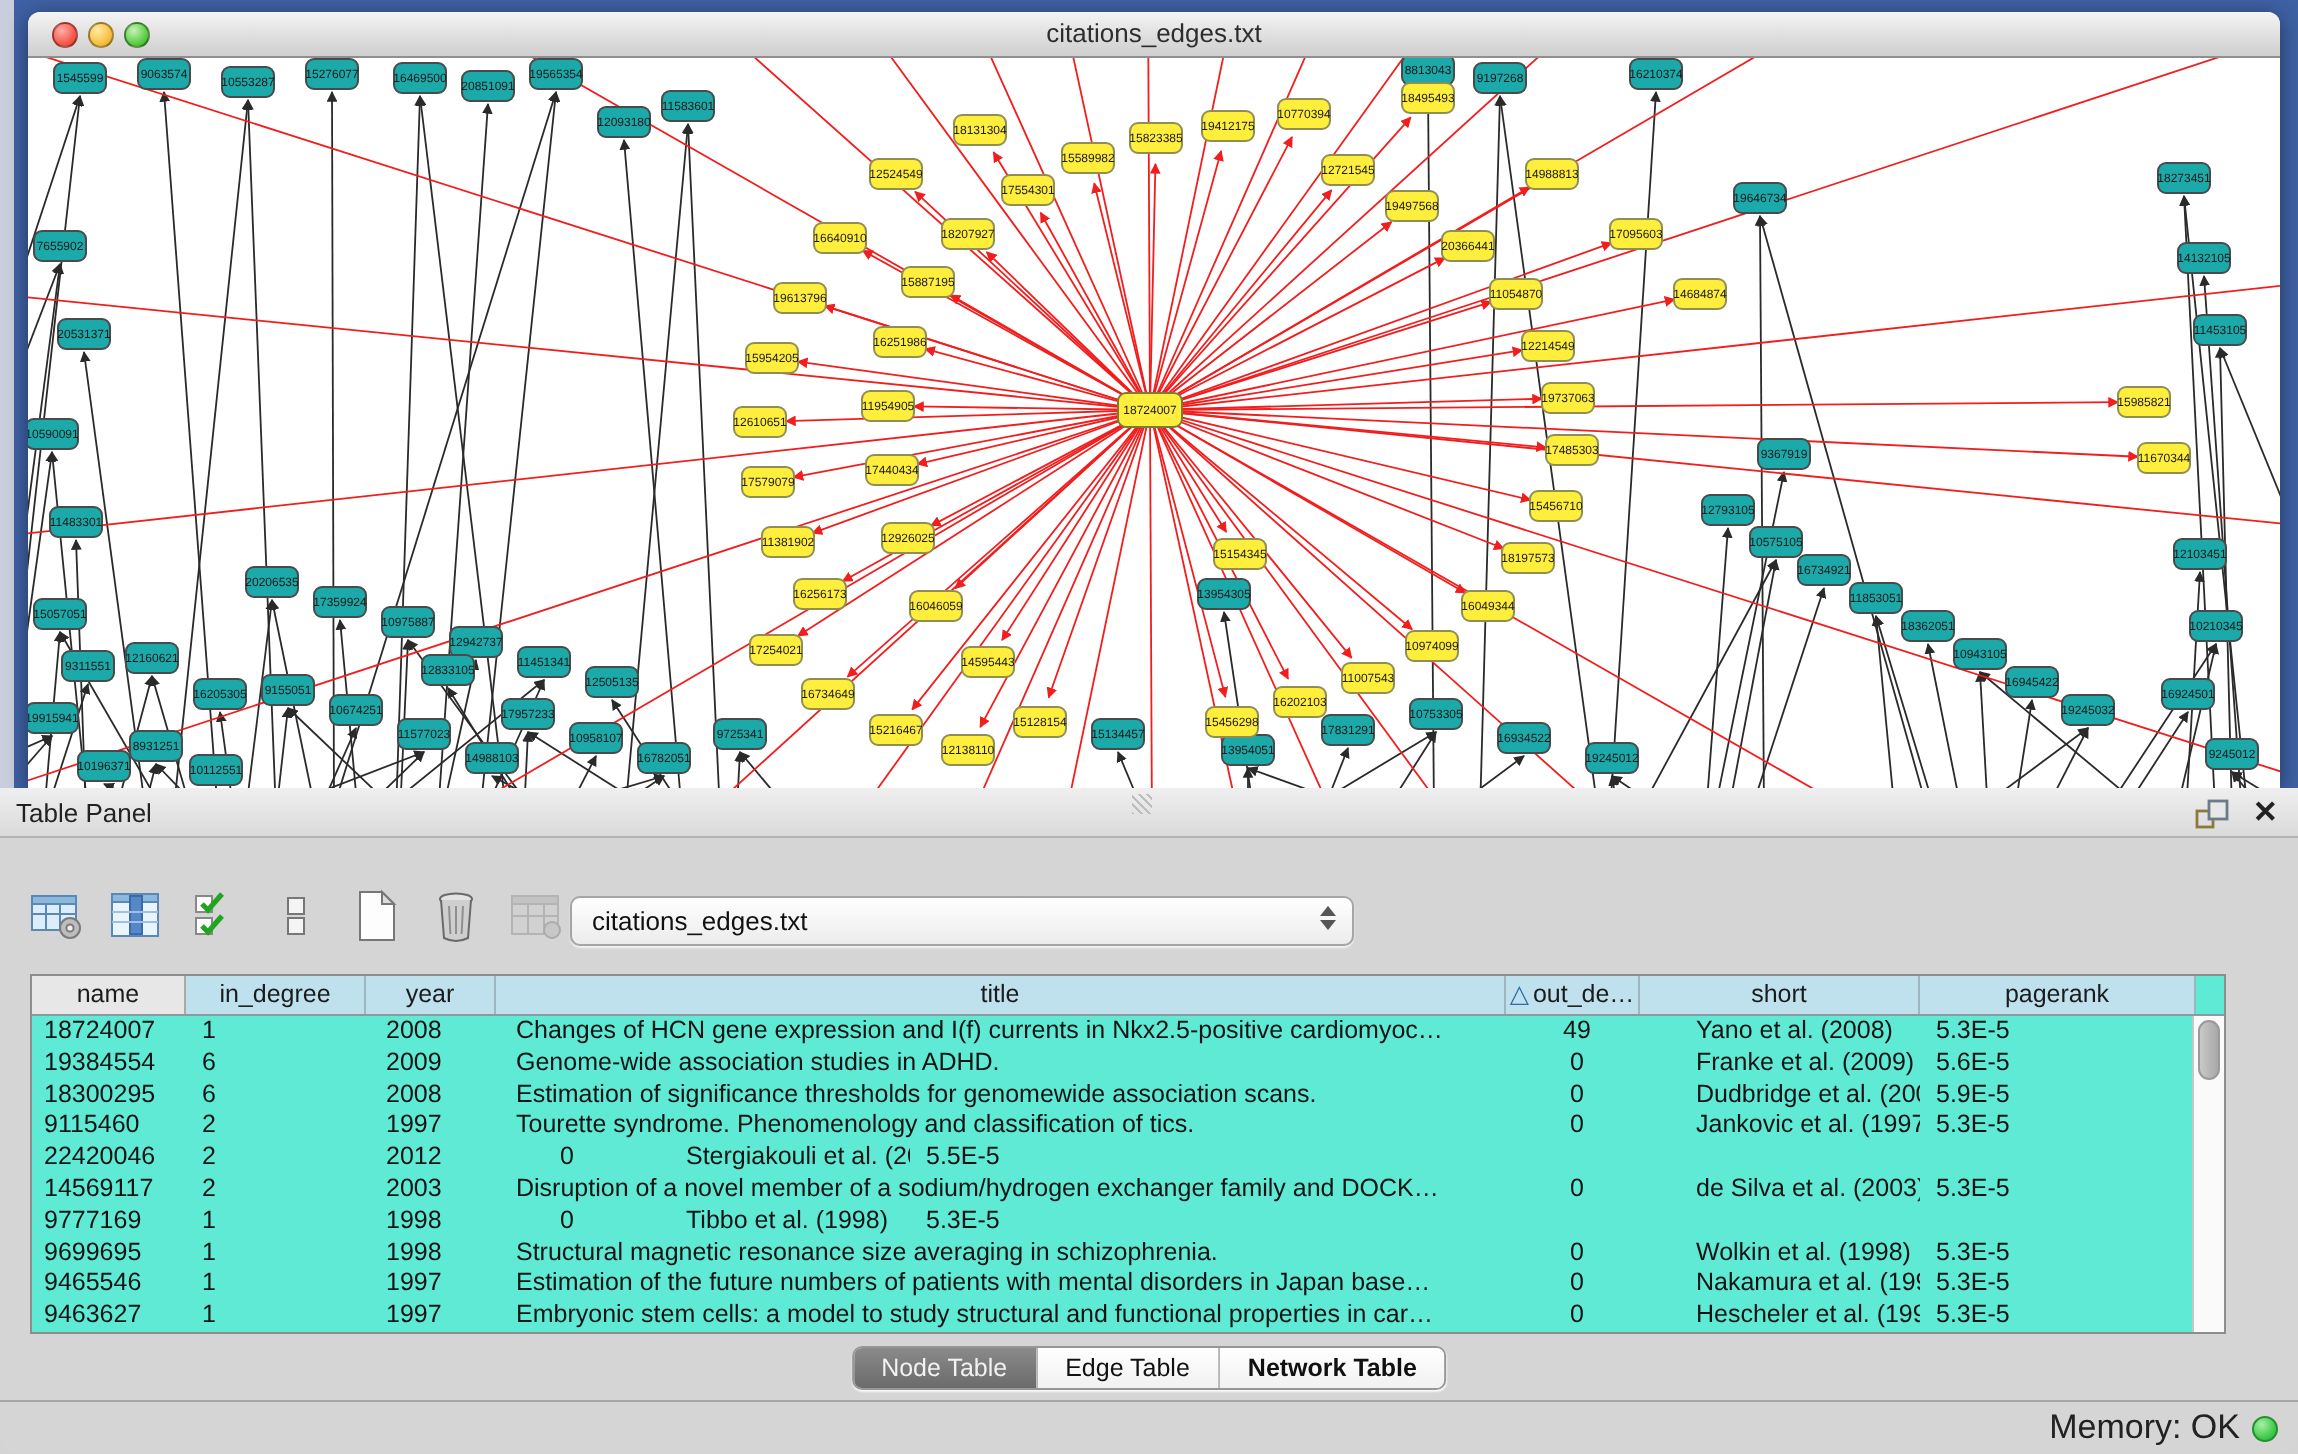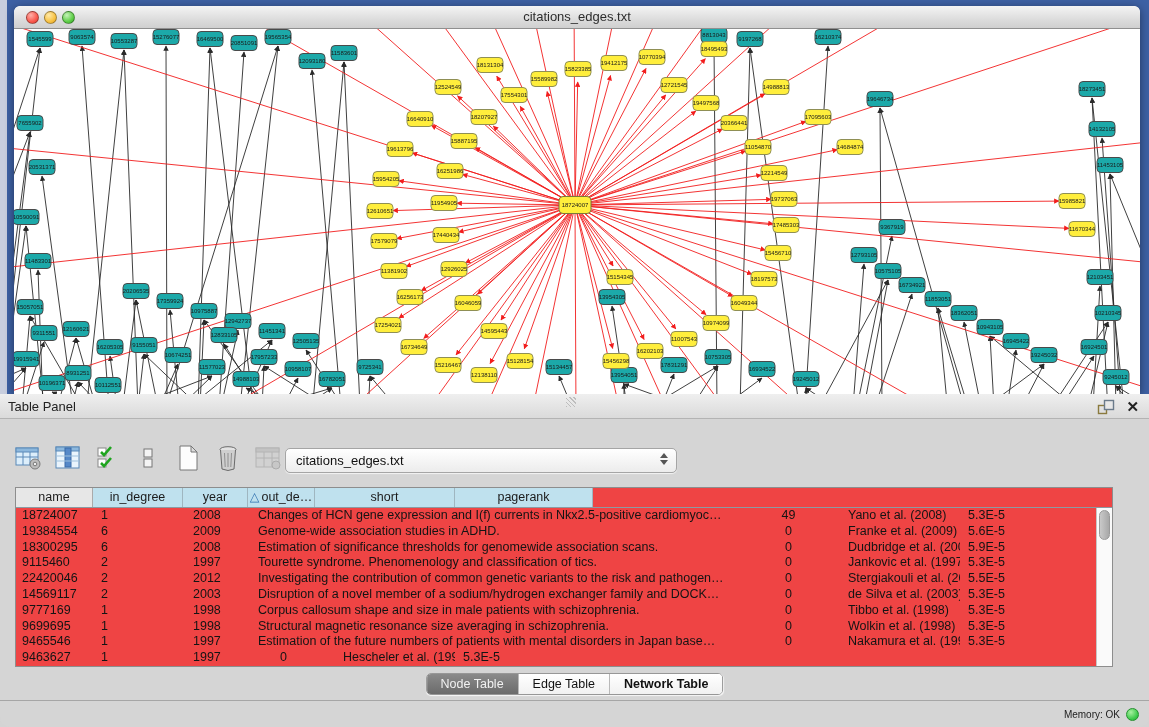--- a/index.html
+++ b/index.html
@@ -36,21 +36,21 @@
 
   .dropdown { position:absolute; left:285px; top:54px; width:392px; height:25px;
     background:linear-gradient(#ffffff,#ececec); border:1px solid #a5a5a5; border-radius:5px;
     font-size:13px; color:#111; line-height:23px; padding-left:10px; box-shadow:0 1px 1px rgba(255,255,255,.7); }
   .dd-arrows { position:absolute; right:8px; top:4px; display:flex; flex-direction:column; gap:2px; }
   .dd-arrows i { width:0; height:0; border-left:4px solid transparent; border-right:4px solid transparent; display:block; }
   .dd-up   { border-bottom:5px solid #555; }
   .dd-down { border-top:5px solid #555; }
 
   .table-box { position:absolute; left:15px; top:93px; width:1098px; height:180px;
-    background:#ef4444; border:1px solid #8d8d8d; overflow:hidden; }
+    background:#5eead4; border:1px solid #8d8d8d; overflow:hidden; }
   .thead { display:flex; height:20px; border-bottom:1px solid #8b9aa2; }
   .hcell { font-size:12.5px; line-height:19px; color:#1b1b1b; text-align:center;
     background:#bfe1ee; border-right:1px solid #9fb6c0; overflow:hidden; white-space:nowrap; }
   .hcell.gray { background:#e7e7e7; border-right:1px solid #aaa; }
   .sort-tri { color:#2c6fae; margin-right:2px; }
   .tbody { position:absolute; left:0; top:20px; right:16px; bottom:0; overflow:hidden; }
   .trow { display:flex; height:15.8px; }
   .tcell { font-size:12.5px; line-height:15.8px; color:#141414; overflow:hidden; white-space:nowrap; }
   .c0{width:77px; padding-left:6px;} .c1{width:90px; padding-left:8px;} .c2{width:65px; padding-left:10px;}
   .c3{width:505px; padding-left:10px;} .c4{width:67px; padding-left:4px;text-align:center;} .c5{width:140px; padding-left:28px;}
@@ -62,21 +62,21 @@
 
   .tabbar { position:absolute; left:50%; top:279px; transform:translateX(-50%); display:flex; height:22px;
     border:1px solid #979797; border-radius:5px; overflow:hidden; background:#fff; box-shadow:0 1px 1px rgba(255,255,255,.8); }
   .tab { font-size:12.5px; line-height:20px; padding:0 14px; color:#111; border-right:1px solid #b5b5b5; background:linear-gradient(#ffffff,#f1f1f1); }
   .tab:last-child { border-right:none;font-weight:bold; }
   .tab.active { background:linear-gradient(#8a8a8a,#6b6b6b); color:#f2f2f2;text-align:right; }
 
   .statusbar { position:absolute; left:0; top:306px; width:100%; height:27px;
     background:linear-gradient(#e4e4e4,#cwcfcf,#cfcfcf); border-top:1px solid #a6a6a6;
     display:flex; align-items:center; justify-content:flex-end; gap:6px; padding-right:10px; }
-  .mem-label { font-size:10px; color:#222; }
+  .mem-label { font-size:17px; color:#222; }
   .mem-dot { width:13px; height:13px; border-radius:50%; border:1px solid #23912d;
     background:radial-gradient(circle at 35% 30%, #a8f0a0, #3cc94a 65%, #2aab38); }
 </style>
 </head>
 <body>
 
 <div class="desktop">
   <div class="desktop-strip"></div>
   <div class="graph-window">
     <div class="titlebar">
@@ -805,20 +805,21 @@
         <i class="dd-up"></i>
         <i class="dd-down"></i>
       </span>
   </div>
 
   <div class="table-box">
     <div class="thead">
       <div class="hcell gray hc0">name</div>
       <div class="hcell hc1">in_degree</div>
       <div class="hcell hc2">year</div>
+      <div class="hcell hc3">title</div>
       <div class="hcell hc4"><span class="sort-tri">△</span><span>out_de…</span></div>
       <div class="hcell hc5">short</div>
       <div class="hcell hc6">pagerank</div>
     </div>
     <div class="tbody" id="table-body">
         <div class="trow">
           <div class="tcell c0">18724007</div>
           <div class="tcell c1">1</div>
           <div class="tcell c2">2008</div>
           <div class="tcell c3">Changes of HCN gene expression and I(f) currents in Nkx2.5-positive cardiomyoc…</div>
@@ -850,39 +851,37 @@
           <div class="tcell c2">1997</div>
           <div class="tcell c3">Tourette syndrome. Phenomenology and classification of tics.</div>
           <div class="tcell c4">0</div>
           <div class="tcell c5">Jankovic et al. (1997)</div>
           <div class="tcell c6">5.3E-5</div>
         </div>
         <div class="trow">
           <div class="tcell c0">22420046</div>
           <div class="tcell c1">2</div>
           <div class="tcell c2">2012</div>
-          <div class="tcell c3">Investigating the contribution of common genetic variants to the risk and pathogen…</div>
           <div class="tcell c4">0</div>
           <div class="tcell c5">Stergiakouli et al. (2012)</div>
           <div class="tcell c6">5.5E-5</div>
         </div>
         <div class="trow">
           <div class="tcell c0">14569117</div>
           <div class="tcell c1">2</div>
           <div class="tcell c2">2003</div>
           <div class="tcell c3">Disruption of a novel member of a sodium/hydrogen exchanger family and DOCK…</div>
           <div class="tcell c4">0</div>
           <div class="tcell c5">de Silva et al. (2003)</div>
           <div class="tcell c6">5.3E-5</div>
         </div>
         <div class="trow">
           <div class="tcell c0">9777169</div>
           <div class="tcell c1">1</div>
           <div class="tcell c2">1998</div>
-          <div class="tcell c3">Corpus callosum shape and size in male patients with schizophrenia.</div>
           <div class="tcell c4">0</div>
           <div class="tcell c5">Tibbo et al. (1998)</div>
           <div class="tcell c6">5.3E-5</div>
         </div>
         <div class="trow">
           <div class="tcell c0">9699695</div>
           <div class="tcell c1">1</div>
           <div class="tcell c2">1998</div>
           <div class="tcell c3">Structural magnetic resonance size averaging in schizophrenia.</div>
           <div class="tcell c4">0</div>
@@ -895,20 +894,21 @@
           <div class="tcell c2">1997</div>
           <div class="tcell c3">Estimation of the future numbers of patients with mental disorders in Japan base…</div>
           <div class="tcell c4">0</div>
           <div class="tcell c5">Nakamura et al. (1997)</div>
           <div class="tcell c6">5.3E-5</div>
         </div>
         <div class="trow">
           <div class="tcell c0">9463627</div>
           <div class="tcell c1">1</div>
           <div class="tcell c2">1997</div>
+          <div class="tcell c3">Embryonic stem cells: a model to study structural and functional properties in car…</div>
           <div class="tcell c4">0</div>
           <div class="tcell c5">Hescheler et al. (1997)</div>
           <div class="tcell c6">5.3E-5</div>
         </div>
       </div>
     <div class="vscroll">
       <div class="vthumb"></div>
     </div>
   </div>
 

